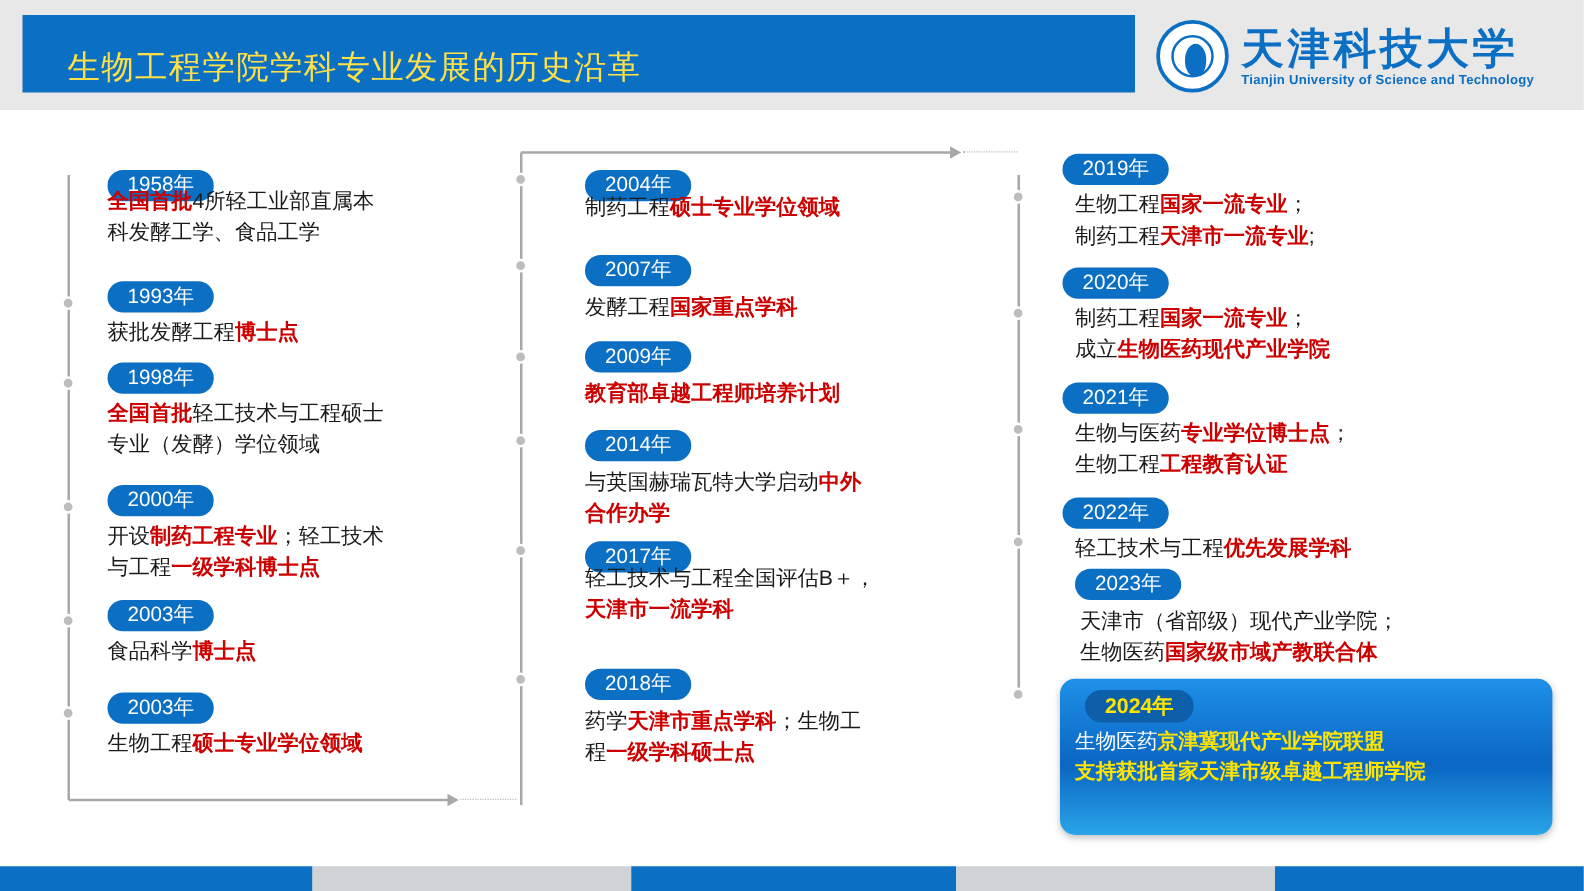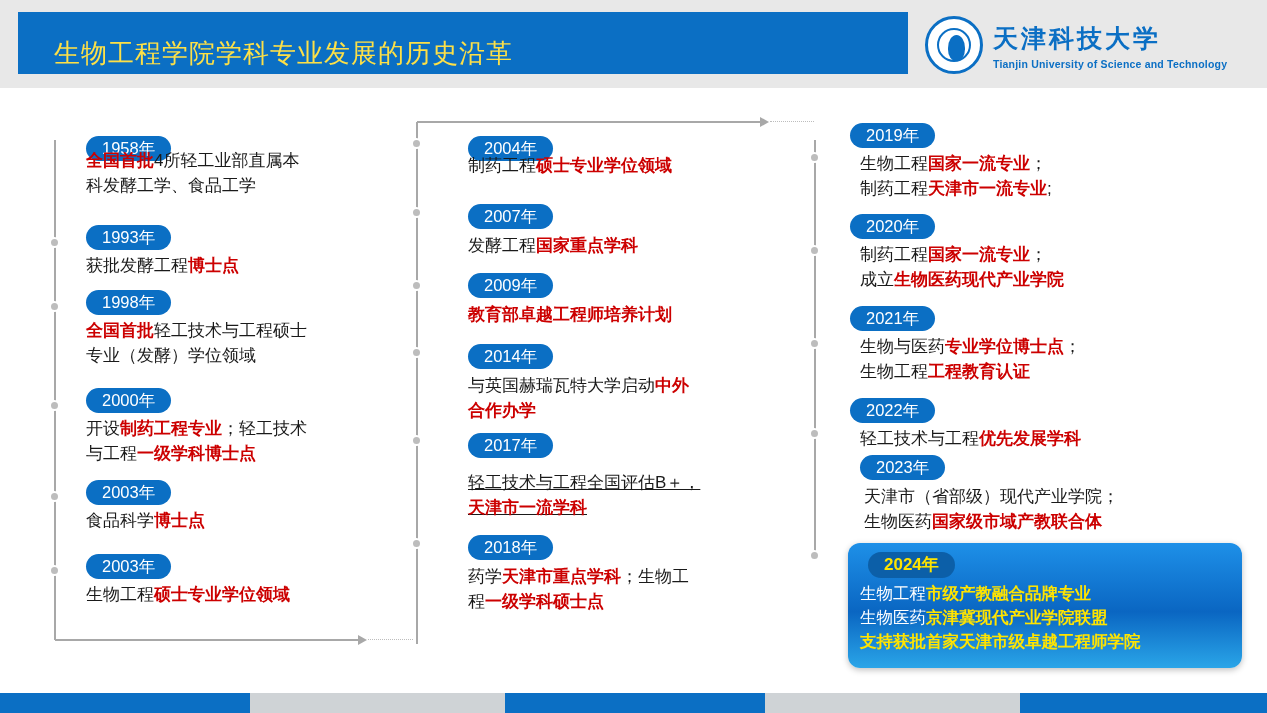--- a/index.html
+++ b/index.html
@@ -37,21 +37,21 @@
     content:"";position:absolute;left:9px;top:9px;right:9px;bottom:9px;
     border-radius:50%;border:2px solid #0b6fc4;
   }
   #logo-seal:before{
     content:"";position:absolute;left:20px;top:16px;width:17px;height:26px;
     border-radius:50% 50% 45% 45%;
     background:#0b6fc4;
   }
   #logo-text{margin-left:10px;}
   #logo-cn{
-    font-size:25px;color:#0b6fc4;font-weight:bold;letter-spacing:3px;
+    font-size:34px;color:#0b6fc4;font-weight:bold;letter-spacing:3px;
     line-height:38px;
     font-family:"DejaVu Sans","Liberation Sans",sans-serif;
   }
   #logo-en{
     font-size:10.5px;color:#0b6fc4;font-weight:bold;letter-spacing:.2px;
     line-height:13px;
   }
 
   
   #footer{position:absolute;left:0;top:693px;width:1267px;height:20px;}
@@ -192,21 +192,21 @@
   <div class="entry" style="left:58px;top:123px;width:330px;">发酵工程<b>国家重点学科</b></div>
 
   <div class="pill" style="left:58px;top:163px;">2009年</div>
   <div class="entry" style="left:58px;top:192px;width:330px;font-weight:bold;"><b>教育部卓越工程师培养计划</b></div>
 
   <div class="pill" style="left:58px;top:234px;">2014年</div>
   <div class="entry" style="left:58px;top:263px;width:300px;">与英国赫瑞瓦特大学启动<b>中外
 合作办学</b></div>
 
   <div class="pill" style="left:58px;top:323px;">2017年</div>
-  <div class="entry" style="left:58px;top:360px;width:310px;text-decoration:underline;">轻工技术与工程全国评估B＋，
+  <div class="entry" style="left:58px;top:340px;width:310px;">轻工技术与工程全国评估B＋，
 <b>天津市一流学科</b></div>
 
   <div class="pill" style="left:58px;top:425px;">2018年</div>
   <div class="entry" style="left:58px;top:454px;width:310px;">药学<b>天津市重点学科</b>；生物工
 程<b>一级学科硕士点</b></div>
 </div>
 
 <div id="col3" class="col">
   <div class="node" style="left:1px;top:42px;"></div>
   <div class="node" style="left:1px;top:135px;"></div>
@@ -230,21 +230,20 @@
   <div class="entry" style="left:52px;top:316px;width:400px;">轻工技术与工程<b>优先发展学科</b></div>
 
   <div class="pill" style="left:52px;top:345px;">2023年</div>
   <div class="entry" style="left:56px;top:374px;width:400px;">天津市（省部级）现代产业学院；
 生物医药<b>国家级市域产教联合体</b></div>
 </div>
 
 <div id="box2024">
   <div id="pill2024">2024年</div>
   <div id="text2024">
-    <div>生物工程<span class="hl">市级产教融合品牌专业</span></div>
     <div>生物医药<span class="hl">京津冀现代产业学院联盟</span></div>
     <div><span class="hl">支持获批首家天津市级卓越工程师学院</span></div>
   </div>
 </div>
 
 <div id="footer">
   <div class="fbar" id="fb0" style="left: 0px; width: 250px; background: rgb(11, 111, 196);"></div>
   <div class="fbar" id="fb1" style="left: 250px; width: 255px; background: rgb(207, 211, 214);"></div>
   <div class="fbar" id="fb2" style="left: 505px; width: 260px; background: rgb(11, 111, 196);"></div>
   <div class="fbar" id="fb3" style="left: 765px; width: 255px; background: rgb(207, 211, 214);"></div>

